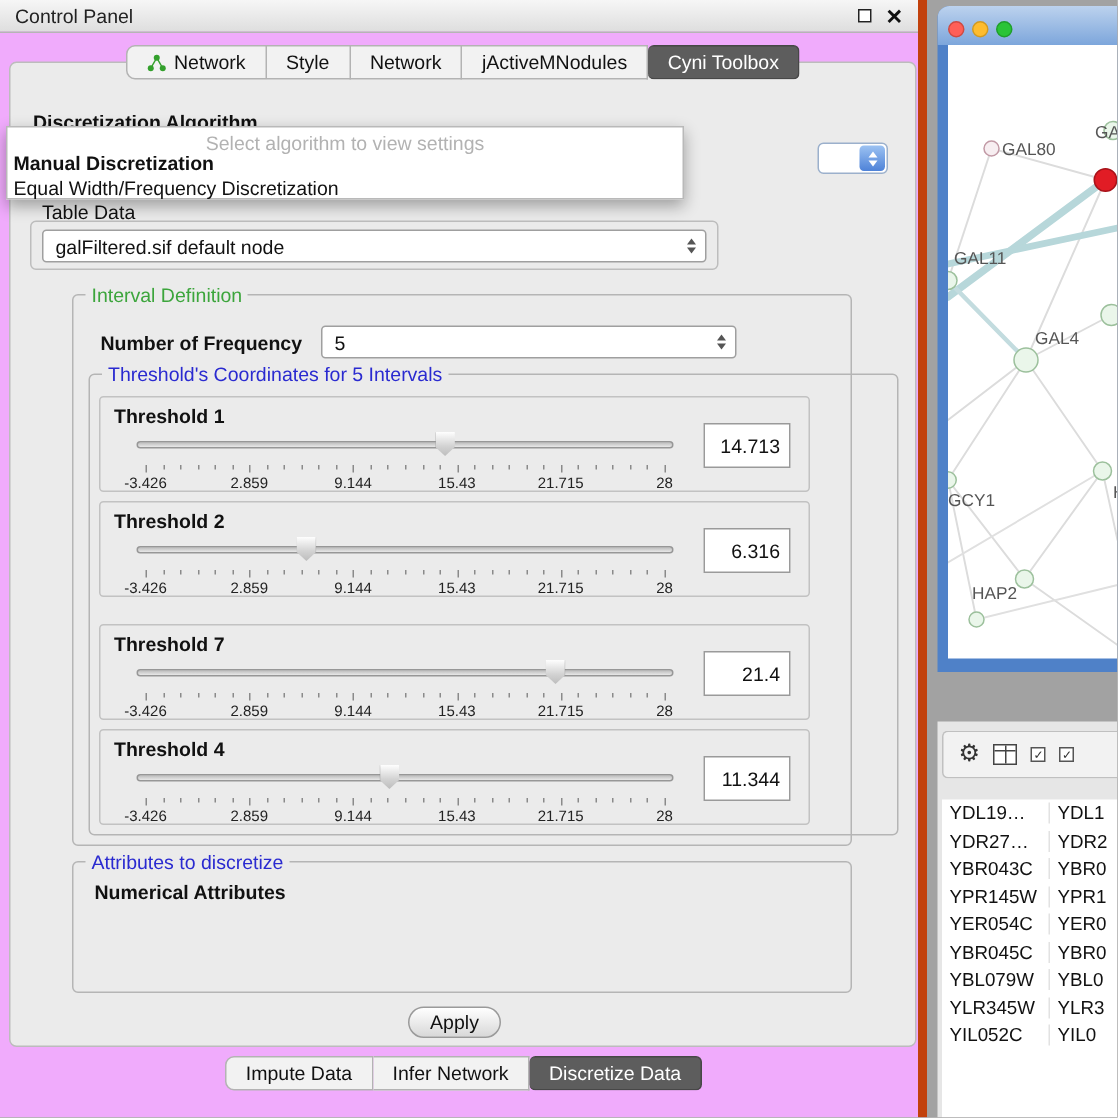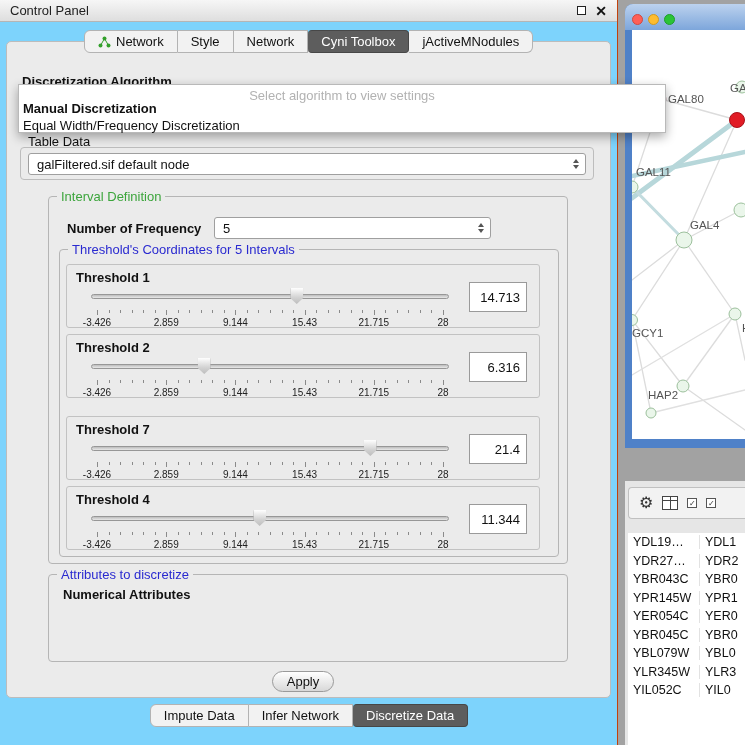--- a/index.html
+++ b/index.html
@@ -1,20 +1,20 @@
 <!DOCTYPE html>
 <html><head>
 <meta charset="utf-8">
 <style>
   *{margin:0;padding:0;box-sizing:border-box;}
   body{font-family:"Liberation Sans",sans-serif;background:#888;}
   .app{position:relative;width:745px;height:745px;background:#a2a2a2;overflow:hidden;font-size:13px;color:#111;}
 
   
-  .control-panel{position:absolute;left:0;top:0;width:618px;height:745px;background:#7dd3fc;border-right:1px solid #c2410c;}
+  .control-panel{position:absolute;left:0;top:0;width:618px;height:745px;background:#f0abfc;border-right:6px solid #c2410c;}
   .titlebar{position:absolute;top:0;left:0;right:0;height:22px;background:linear-gradient(#f6f6f6,#dedede);border-bottom:1px solid #b5b5b5;display:flex;align-items:center;padding:0 10px;}
   .titlebar .title{font-size:13px;color:#222;}
   .tb-icons{margin-left:auto;display:flex;gap:9px;align-items:center;}
   .float-icon{width:9px;height:9px;border:1.5px solid #222;background:#fff;}
   .close-icon{font-size:14px;font-weight:bold;color:#111;line-height:1;}
 
   .inner-frame{position:absolute;left:6px;top:41px;width:605px;height:657px;border:1px solid #bcbcbc;border-radius:5px;background:#ebebeb;}
 
   .tabbar{position:absolute;top:30px;left:84px;display:flex;z-index:3;}
   .tab{height:23px;display:flex;align-items:center;gap:5px;padding:0 13px;background:#f2f2f2;border:1px solid #b3b3b3;border-left:none;font-size:13px;color:#111;cursor:default;}
@@ -23,43 +23,43 @@
   .tab.selected{background:#5d5d5d;color:#fff;border-color:#474747;border-radius:4px;}
 
   
   .disc-label{position:absolute;left:22px;top:74px;font-weight:bold;font-size:13px;z-index:1;}
   .combo-fragment{position:absolute;left:545px;top:95px;width:47px;height:21px;background:#fff;border:1px solid #9bb0cc;border-radius:4px;z-index:2;}
   .blue-capsule{position:absolute;right:1px;top:1px;bottom:1px;width:17px;border-radius:3px;background:linear-gradient(#9cc2f2,#4e82d8);display:flex;flex-direction:column;align-items:center;justify-content:center;gap:2px;}
   .cap-up{width:0;height:0;border-left:3.5px solid transparent;border-right:3.5px solid transparent;border-bottom:4px solid #fff;}
   .cap-down{width:0;height:0;border-left:3.5px solid transparent;border-right:3.5px solid transparent;border-top:4px solid #fff;}
 
   
-  .popup{position:absolute;left:18px;top:84px;width:648px;height:49px;background:#fff;border:1px solid #b9b9b9;box-shadow:0 4px 10px rgba(0,0,0,.33);z-index:10;}
+  .popup{position:absolute;left:4px;top:84px;width:452px;height:49px;background:#fff;border:1px solid #b9b9b9;box-shadow:0 4px 10px rgba(0,0,0,.33);z-index:10;}
   .popup-placeholder{position:absolute;top:3px;left:0;width:100%;text-align:center;color:#b2b2b2;font-size:13px;}
   .popup-item1{position:absolute;left:4px;top:16px;font-weight:bold;font-size:13px;}
   .popup-item2{position:absolute;left:4px;top:33px;font-size:13px;}
 
   
   .tabledata-label{position:absolute;left:28px;top:134px;font-size:13px;}
-  .tabledata-box{position:absolute;left:20px;top:147px;width:574px;height:33px;border:1px solid #bdbdbd;border-radius:4px;}
+  .tabledata-box{position:absolute;left:20px;top:147px;width:459px;height:33px;border:1px solid #bdbdbd;border-radius:4px;}
   .combo{position:relative;background:#fff;border:1px solid #9f9f9f;border-radius:3px;font-size:13px;display:flex;align-items:center;padding:0 24px 0 8px;height:22px;white-space:nowrap;overflow:hidden;}
   .combo-abs{position:absolute;}
   .arrows{position:absolute;right:6px;top:50%;transform:translateY(-50%);display:flex;flex-direction:column;gap:2px;}
   .arr-up{width:0;height:0;border-left:3.5px solid transparent;border-right:3.5px solid transparent;border-bottom:4px solid #555;}
   .arr-down{width:0;height:0;border-left:3.5px solid transparent;border-right:3.5px solid transparent;border-top:4px solid #555;}
 
   
   .fieldset{position:absolute;border:1px solid #b5b5b5;border-radius:4px;}
   .legend{position:absolute;top:-8px;left:8px;background:#ebebeb;padding:0 4px;font-size:13px;}
   .legend.green{color:#3ca53c;}
   .legend.blue{color:#2a2ad0;}
 
   .interval-fs{left:48px;top:196px;width:520px;height:368px;}
   .num-label{position:absolute;left:18px;top:24px;font-weight:bold;font-size:13px;}
-  .thresholds-fs{left:10px;top:52px;width:500px;height:308px;}
+  .thresholds-fs{left:10px;top:52px;width:540px;height:308px;}
 
   .th-panel{position:absolute;left:6px;width:474px;height:64px;border:1px solid #c2c2c2;border-radius:3px;background:#ebebeb;}
   .th-label{position:absolute;left:9px;top:5px;font-weight:bold;font-size:13px;}
   .slider-zone{position:absolute;left:24px;top:20px;width:358px;height:42px;}
   .track{position:absolute;left:0;top:9px;width:100%;height:5px;background:linear-gradient(#bdbdbd,#e8e8e8);border:1px solid #979797;border-radius:3px;}
   .thumb{position:absolute;top:3px;width:13px;height:16px;background:linear-gradient(#fefefe,#d2d2d2 60%,#bdbdbd);clip-path:polygon(0 0,100% 0,100% 62%,50% 100%,0 62%);transform:translateX(-50%);filter:drop-shadow(0 0 1px #777);}
   .tick{position:absolute;top:25px;width:1px;height:3px;background:#8a8a8a;}
   .tick.major{height:5px;}
   .tick-label{position:absolute;top:32px;transform:translateX(-50%);font-size:10px;color:#222;white-space:nowrap;}
   .value-box{position:absolute;right:12px;top:17px;width:58px;height:30px;background:#fff;border:1px solid #9a9a9a;display:flex;align-items:center;justify-content:flex-end;padding-right:6px;font-size:13px;}
@@ -131,25 +131,25 @@
           <circle cx="10.5" cy="9.5" r="2" fill="#33a02c"></circle>
         </svg>
         <span>Network</span>
       </div>
       <div class="tab">
           <span>Style</span>
         </div>
       <div class="tab">
           <span>Network</span>
         </div>
+      <div class="tab">
+          <span>jActiveMNodules</span>
+        </div>
       <div class="tab selected">
           <span>Cyni Toolbox</span>
-        </div>
-      <div class="tab">
-          <span>jActiveMNodules</span>
         </div>
     </div>
 
     <div class="disc-label">Discretization Algorithm</div>
     <div class="combo-fragment">
       <span class="blue-capsule">
           <span class="cap-up"></span>
           <span class="cap-down"></span>
         </span>
     </div>

